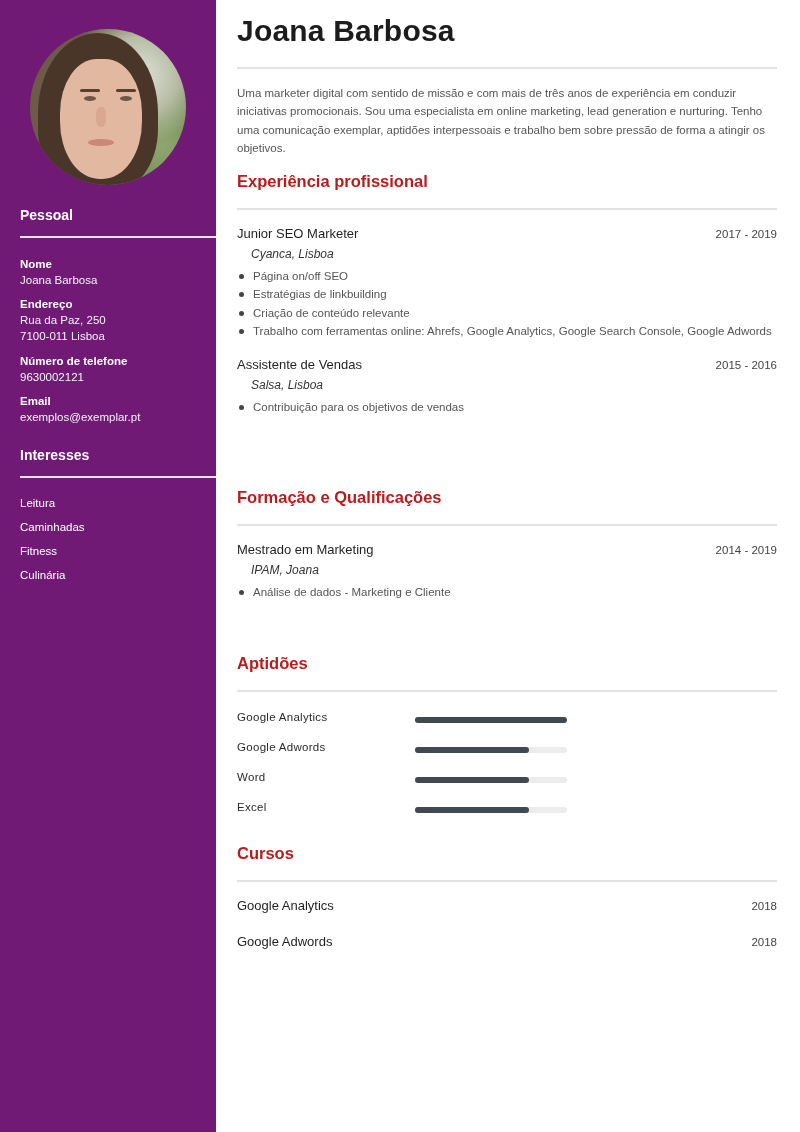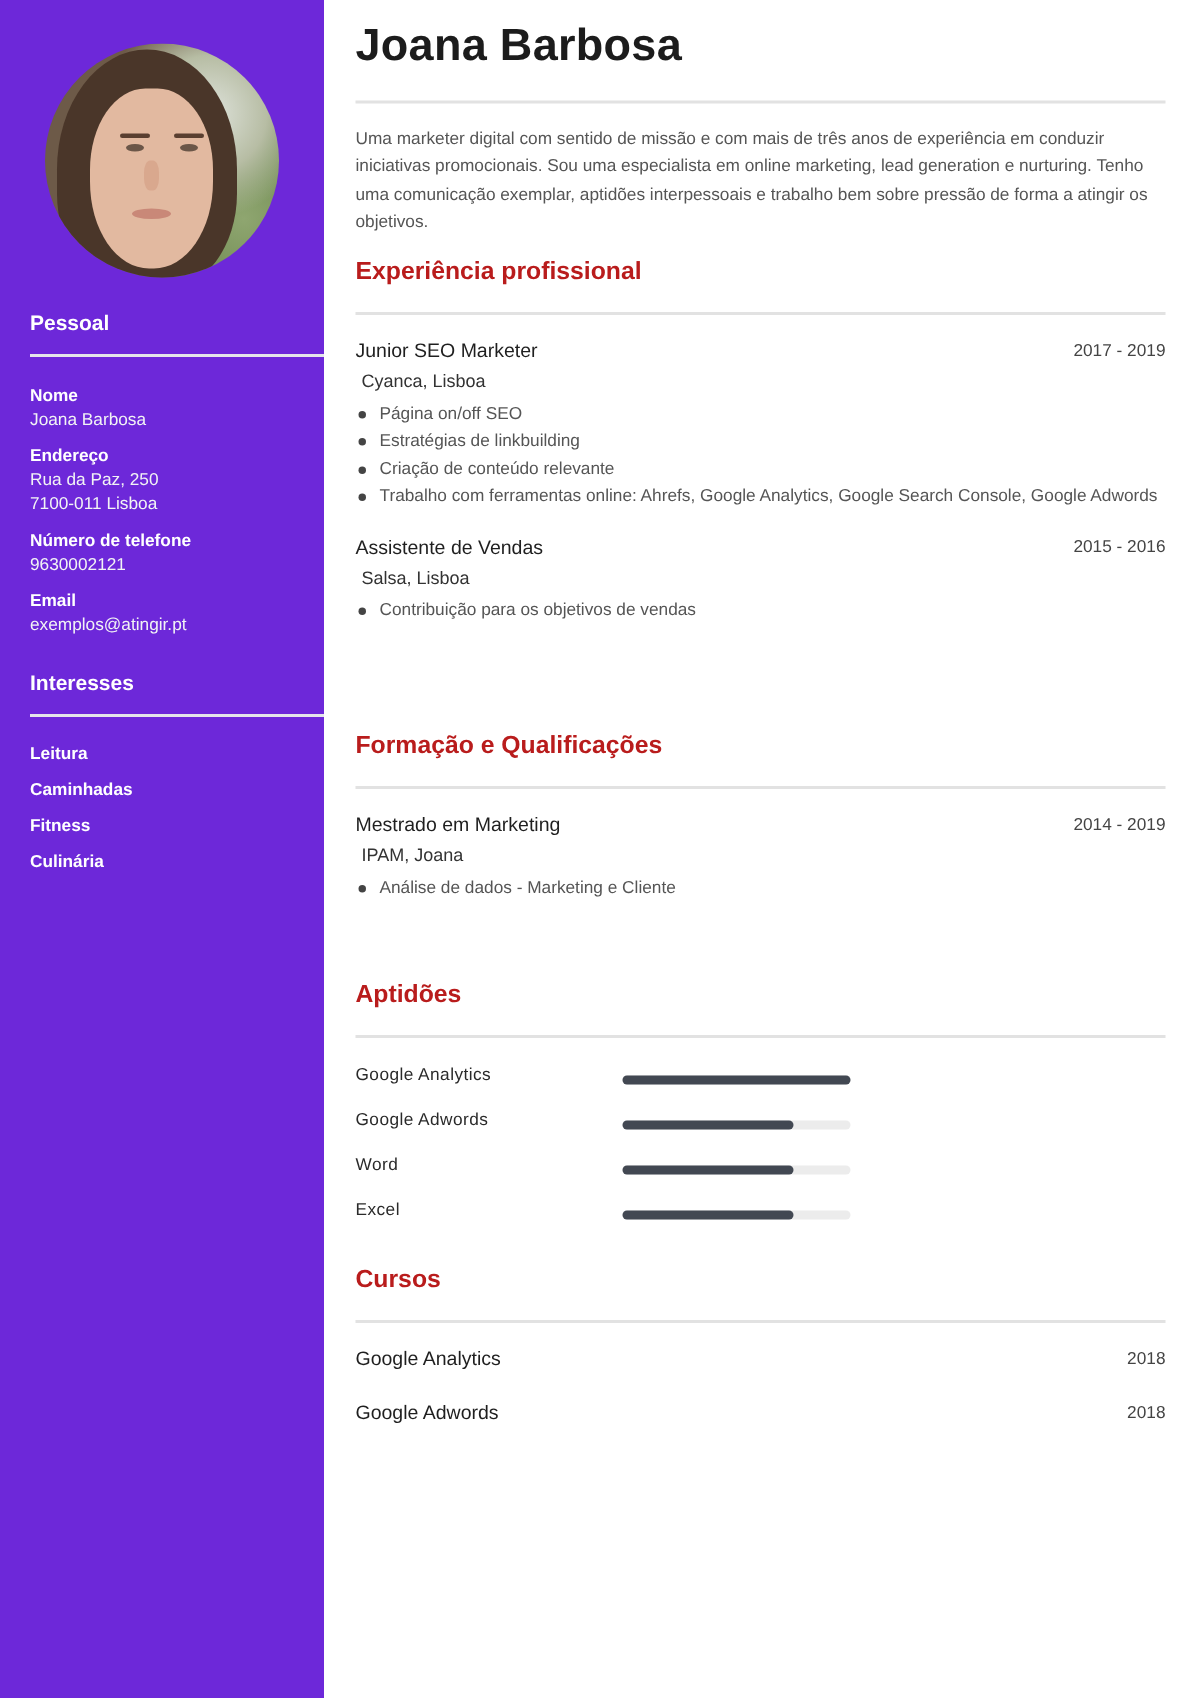--- a/index.html
+++ b/index.html
@@ -1,21 +1,21 @@
 <!DOCTYPE html>
 <html><head>
 <meta charset="utf-8">
 <style>
   * { box-sizing: border-box; margin: 0; padding: 0; }
   html, body { width: 800px; height: 1132px; background: #ffffff; overflow: hidden; }
   body { font-family: "Liberation Sans", "DejaVu Sans", sans-serif; position: relative; }
 
   .sidebar {
     position: absolute; left: 0; top: 0; width: 216px; height: 1132px;
-    background: #6d28d9; color: #ffffff;
+    background: #701a75; color: #ffffff;
   }
   .photo {
     position: absolute; left: 30px; top: 29px; width: 156px; height: 156px;
     border-radius: 50%; overflow: hidden;
     background: radial-gradient(circle at 70% 30%, #dfe3dc 0%, #b7bda4 25%, transparent 45%),
                 radial-gradient(circle at 85% 75%, #8fa670 0%, #6f8a52 30%, transparent 55%),
                 #6d5a48;
   }
   .photo .hair {
     position: absolute; left: 8px; top: 4px; width: 120px; height: 160px;
@@ -32,31 +32,31 @@
   .photo .nose { position: absolute; left: 66px; top: 78px; width: 10px; height: 20px; background: #d9a88e; border-radius: 40%; }
   .photo .lips { position: absolute; left: 58px; top: 110px; width: 26px; height: 7px; background: #c98878; border-radius: 50%; }
 
   .side-section-title {
     position: absolute; left: 20px; font-size: 14px; font-weight: bold; color: #ffffff;
   }
   .side-rule { position: absolute; left: 20px; width: 196px; height: 2px; background: #e4e6ea; }
   .side-block { position: absolute; left: 20px; font-size: 11.5px; line-height: 16px; }
   .side-label { font-weight: bold; color: #ffffff; }
   .side-value { color: #f2f3f5; }
-  .interest { position: absolute; left: 20px; font-size: 11.5px; font-weight: bold; color: #ffffff; }
+  .interest { position: absolute; left: 20px; font-size: 11.5px; font-weight: normal; color: #ffffff; }
 
   .main { position: absolute; left: 237px; top: 0; width: 540px; }
   .name { position: absolute; left: 0; top: 14px; font-size: 30px; color: #1c1c1c; letter-spacing: 0.2px; }
   .rule { position: absolute; left: 0; width: 540px; height: 2px; background: #e2e2e2; }
   .summary { position: absolute; left: 0; top: 84px; width: 540px; font-size: 11.5px; line-height: 18.3px; color: #555555; }
   .section-title { position: absolute; left: 0; font-size: 16.5px; color: #b91c1c; }
 
   .entry-title { position: absolute; left: 0; font-size: 13px; color: #1f1f1f; }
   .entry-date { position: absolute; right: 0; font-size: 11.5px; color: #444444; }
-  .entry-sub { position: absolute; left: 4px; font-size: 12px; color: #333333; }
+  .entry-sub { position: absolute; left: 14px; font-size: 12px; font-style: italic; color: #333333; }
   .bullets { position: absolute; left: 0; list-style: none; }
   .bullets li { position: relative; padding-left: 16px; font-size: 11.5px; line-height: 18.3px; color: #555555; white-space: nowrap; }
   .bullets li .dot { position: absolute; left: 2px; top: 7px; width: 5px; height: 5px; border-radius: 50%; background: #444444; }
 
   .skill-row { position: absolute; left: 0; width: 340px; height: 16px; }
   .skill-name { position: absolute; left: 0; top: 0; font-size: 11.5px; color: #2a2a2a; letter-spacing: 0.3px; }
   .skill-track { position: absolute; left: 178px; top: 6px; width: 152px; height: 6px; border-radius: 3px; background: #ececec; }
   .skill-fill { position: absolute; left: 0; top: 0; height: 6px; border-radius: 3px; background: #424852; }
 
   .course-name { position: absolute; left: 0; font-size: 13px; color: #1f1f1f; }
@@ -88,21 +88,21 @@
     <div class="side-label">Endereço</div>
     <div class="side-value">Rua da Paz, 250</div>
     <div class="side-value">7100-011 Lisboa</div>
   </div>
   <div class="side-block" style="top:353px">
     <div class="side-label">Número de telefone</div>
     <div class="side-value">9630002121</div>
   </div>
   <div class="side-block" style="top:393px">
     <div class="side-label">Email</div>
-    <div class="side-value">exemplos@atingir.pt</div>
+    <div class="side-value">exemplos@exemplar.pt</div>
   </div>
 
   <div class="side-section-title" style="top:447px">Interesses</div>
   <div class="side-rule" style="top:476px"></div>
 
   <div class="interest" style="top:497px">Leitura</div>
   <div class="interest" style="top:521px">Caminhadas</div>
   <div class="interest" style="top:545px">Fitness</div>
   <div class="interest" style="top:569px">Culinária</div>
 </aside>

